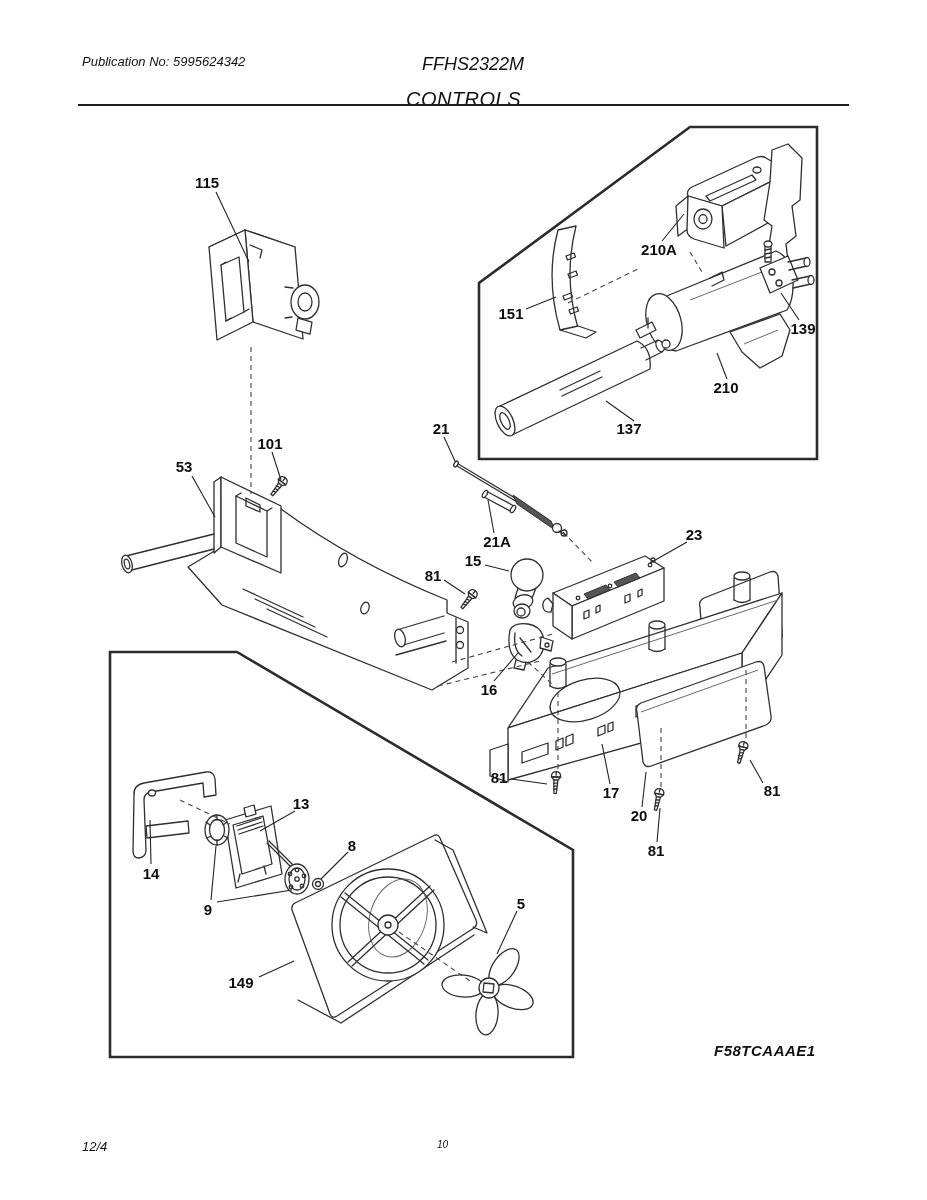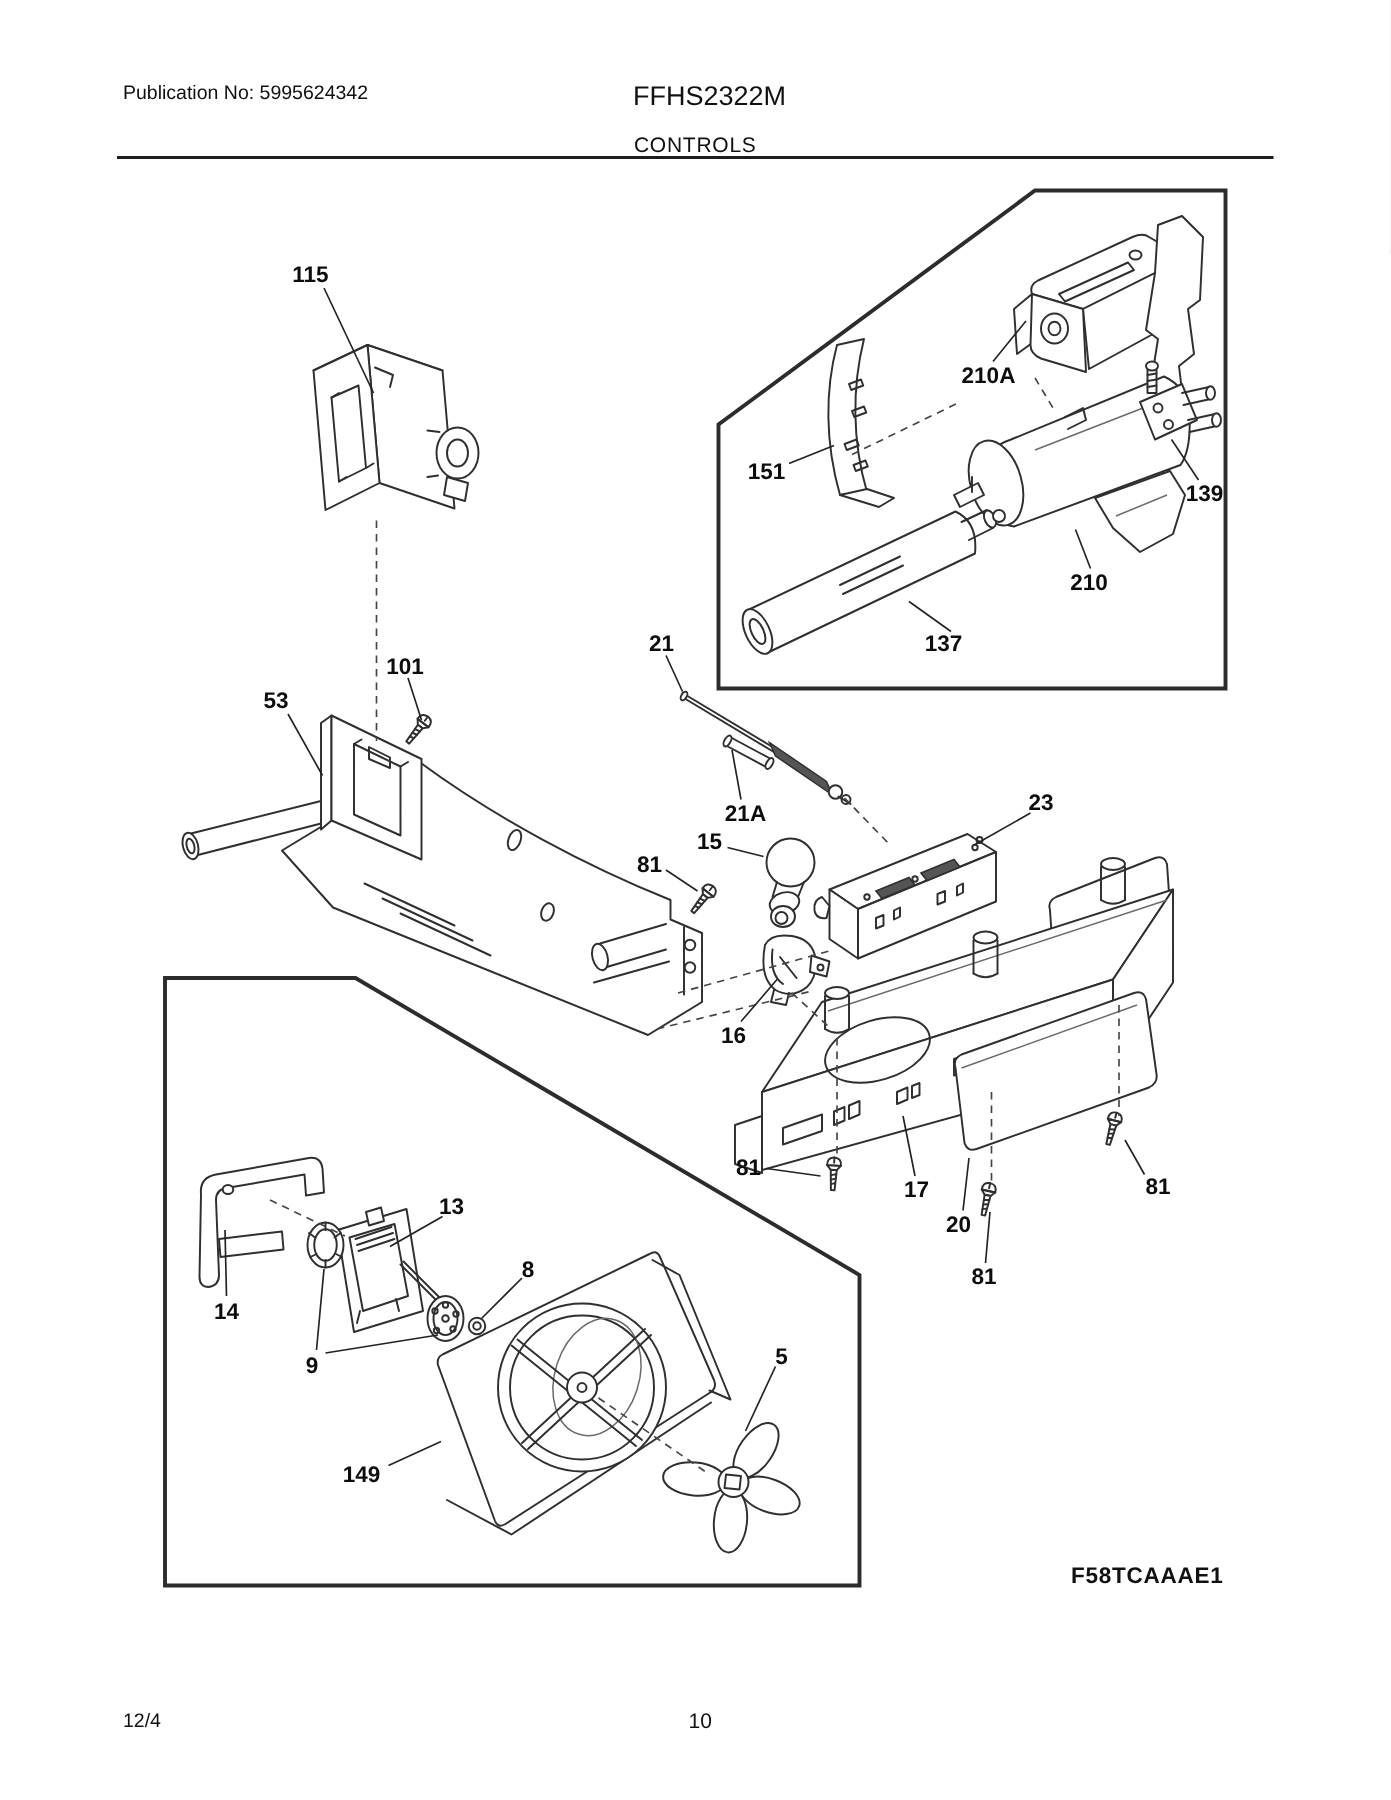--- a/index.html
+++ b/index.html
@@ -1,28 +1,28 @@
 <!DOCTYPE html>
 <html><head>
 <meta charset="utf-8">
 <style>
   html,body{margin:0;padding:0;background:#e8e8e8;}
   .page{
     position:relative;width:927px;height:1200px;background:#ffffff;
     font-family:"Liberation Sans",sans-serif;color:#111;overflow:hidden;
     margin:0 auto;
   }
-  .abs{position:absolute;white-space:nowrap;}
+  .abs{position:absolute;white-space:nowrap;font-style:italic;}
   .pub{left:82px;top:54px;font-size:13px;}
   .model{left:422px;top:54px;font-size:18px;}
-  .sec-title{left:0;right:0;top:88px;text-align:center;font-size:14px;letter-spacing:.5px;}
+  .sec-title{left:0;right:0;top:88px;text-align:center;font-size:20px;letter-spacing:.5px;}
   .rule{left:78px;top:104px;width:771px;height:2px;background:#1d1d1d;}
   .code{left:714px;top:1042px;font-size:15px;font-weight:bold;letter-spacing:.5px;}
   .foot-rev{left:82px;top:1139px;font-size:13px;}
-  .foot-page{left:459px;top:1139px;font-size:14px;}
+  .foot-page{left:437px;top:1139px;font-size:10px;}
   svg.diagram{position:absolute;left:0;top:0;}
   
   .ln{fill:none;stroke:#2f2f2f;stroke-width:1.3;stroke-linecap:round;stroke-linejoin:round;}
   .wh{fill:#ffffff;stroke:#2f2f2f;stroke-width:1.3;stroke-linejoin:round;}
   .dk{fill:#555;stroke:#2f2f2f;stroke-width:1;}
   .box{fill:none;stroke:#2c2c2c;stroke-width:2.6;stroke-linejoin:miter;}
   .dash{fill:none;stroke:#444;stroke-width:1.1;stroke-dasharray:5 4;}
   .leader{fill:none;stroke:#222;stroke-width:1.1;}
   .thin{fill:none;stroke:#6a6a6a;stroke-width:1;}
   text.callout{font-family:"Liberation Sans",sans-serif;font-size:15px;font-weight:bold;fill:#0d0d0d;text-anchor:middle;}

